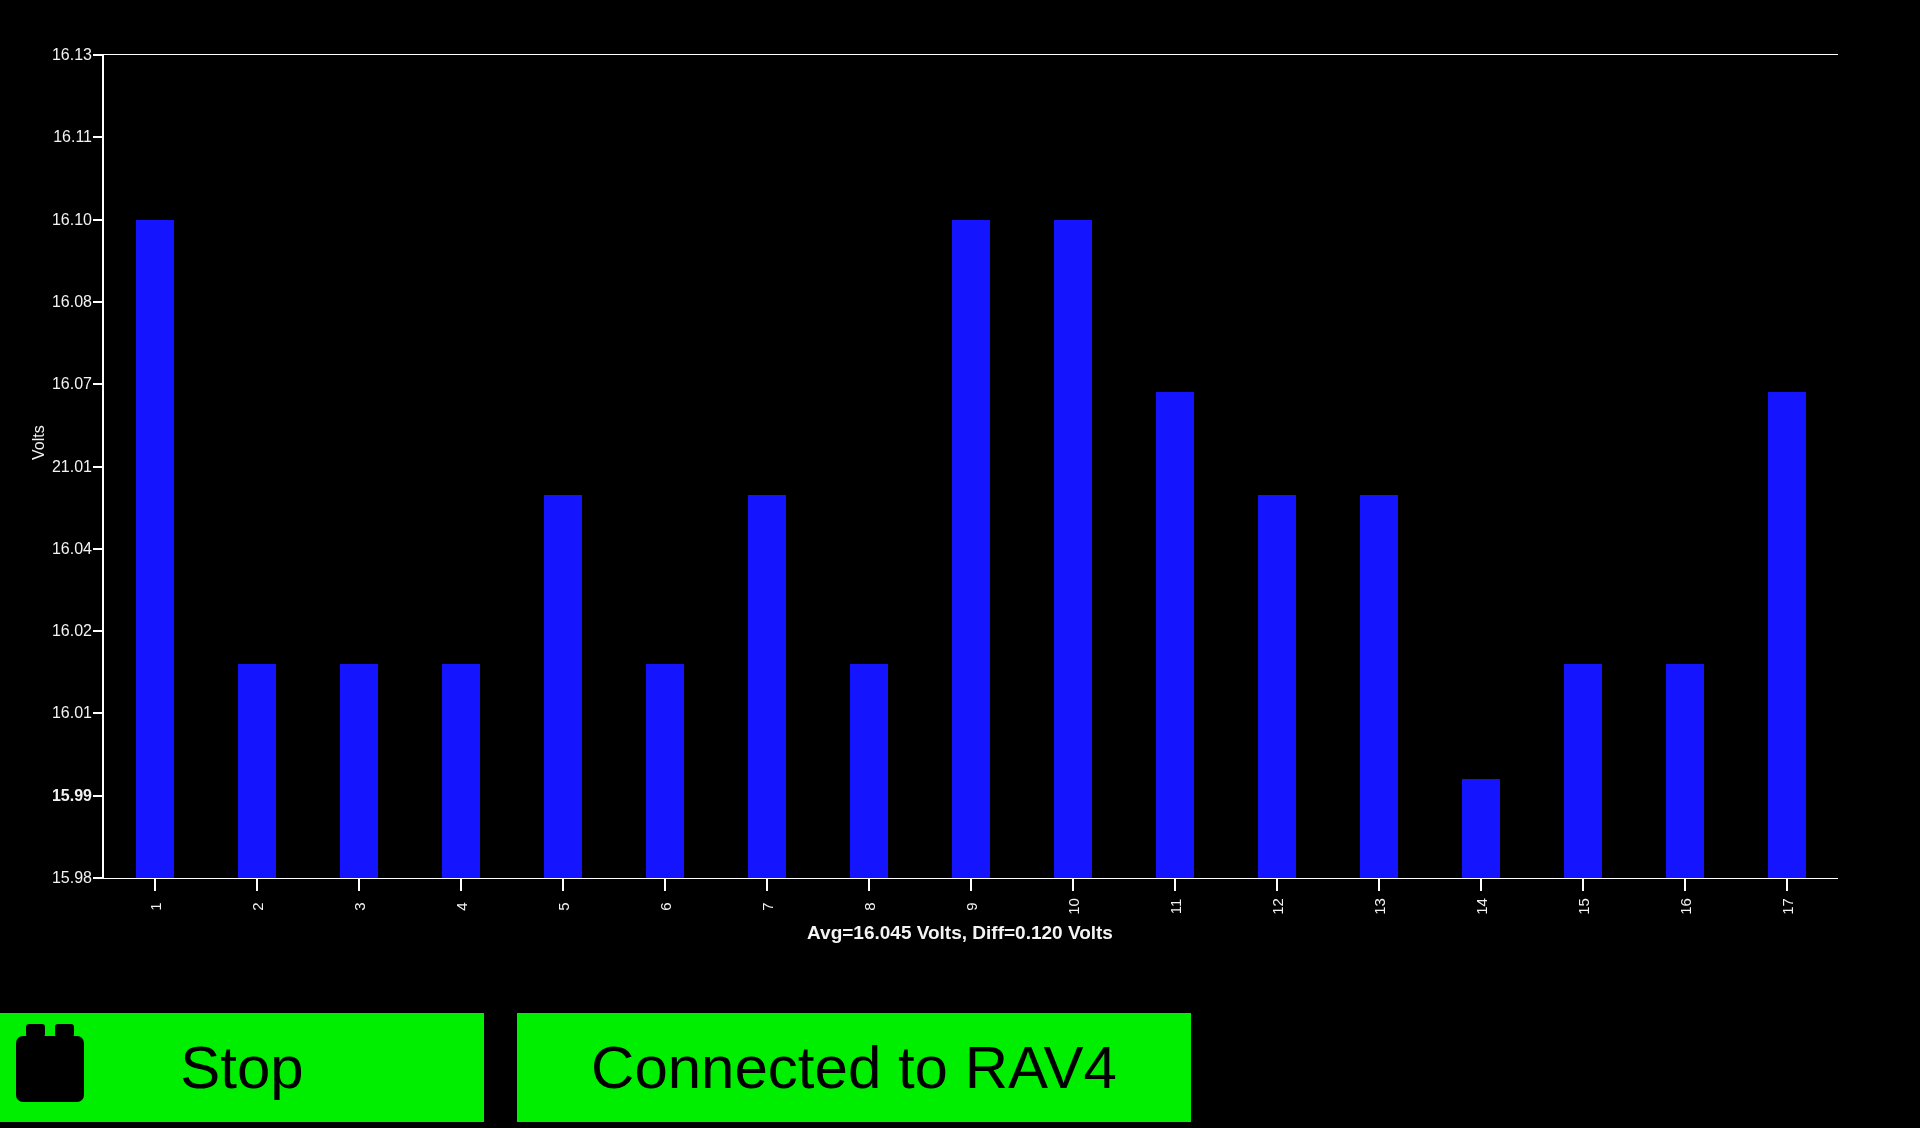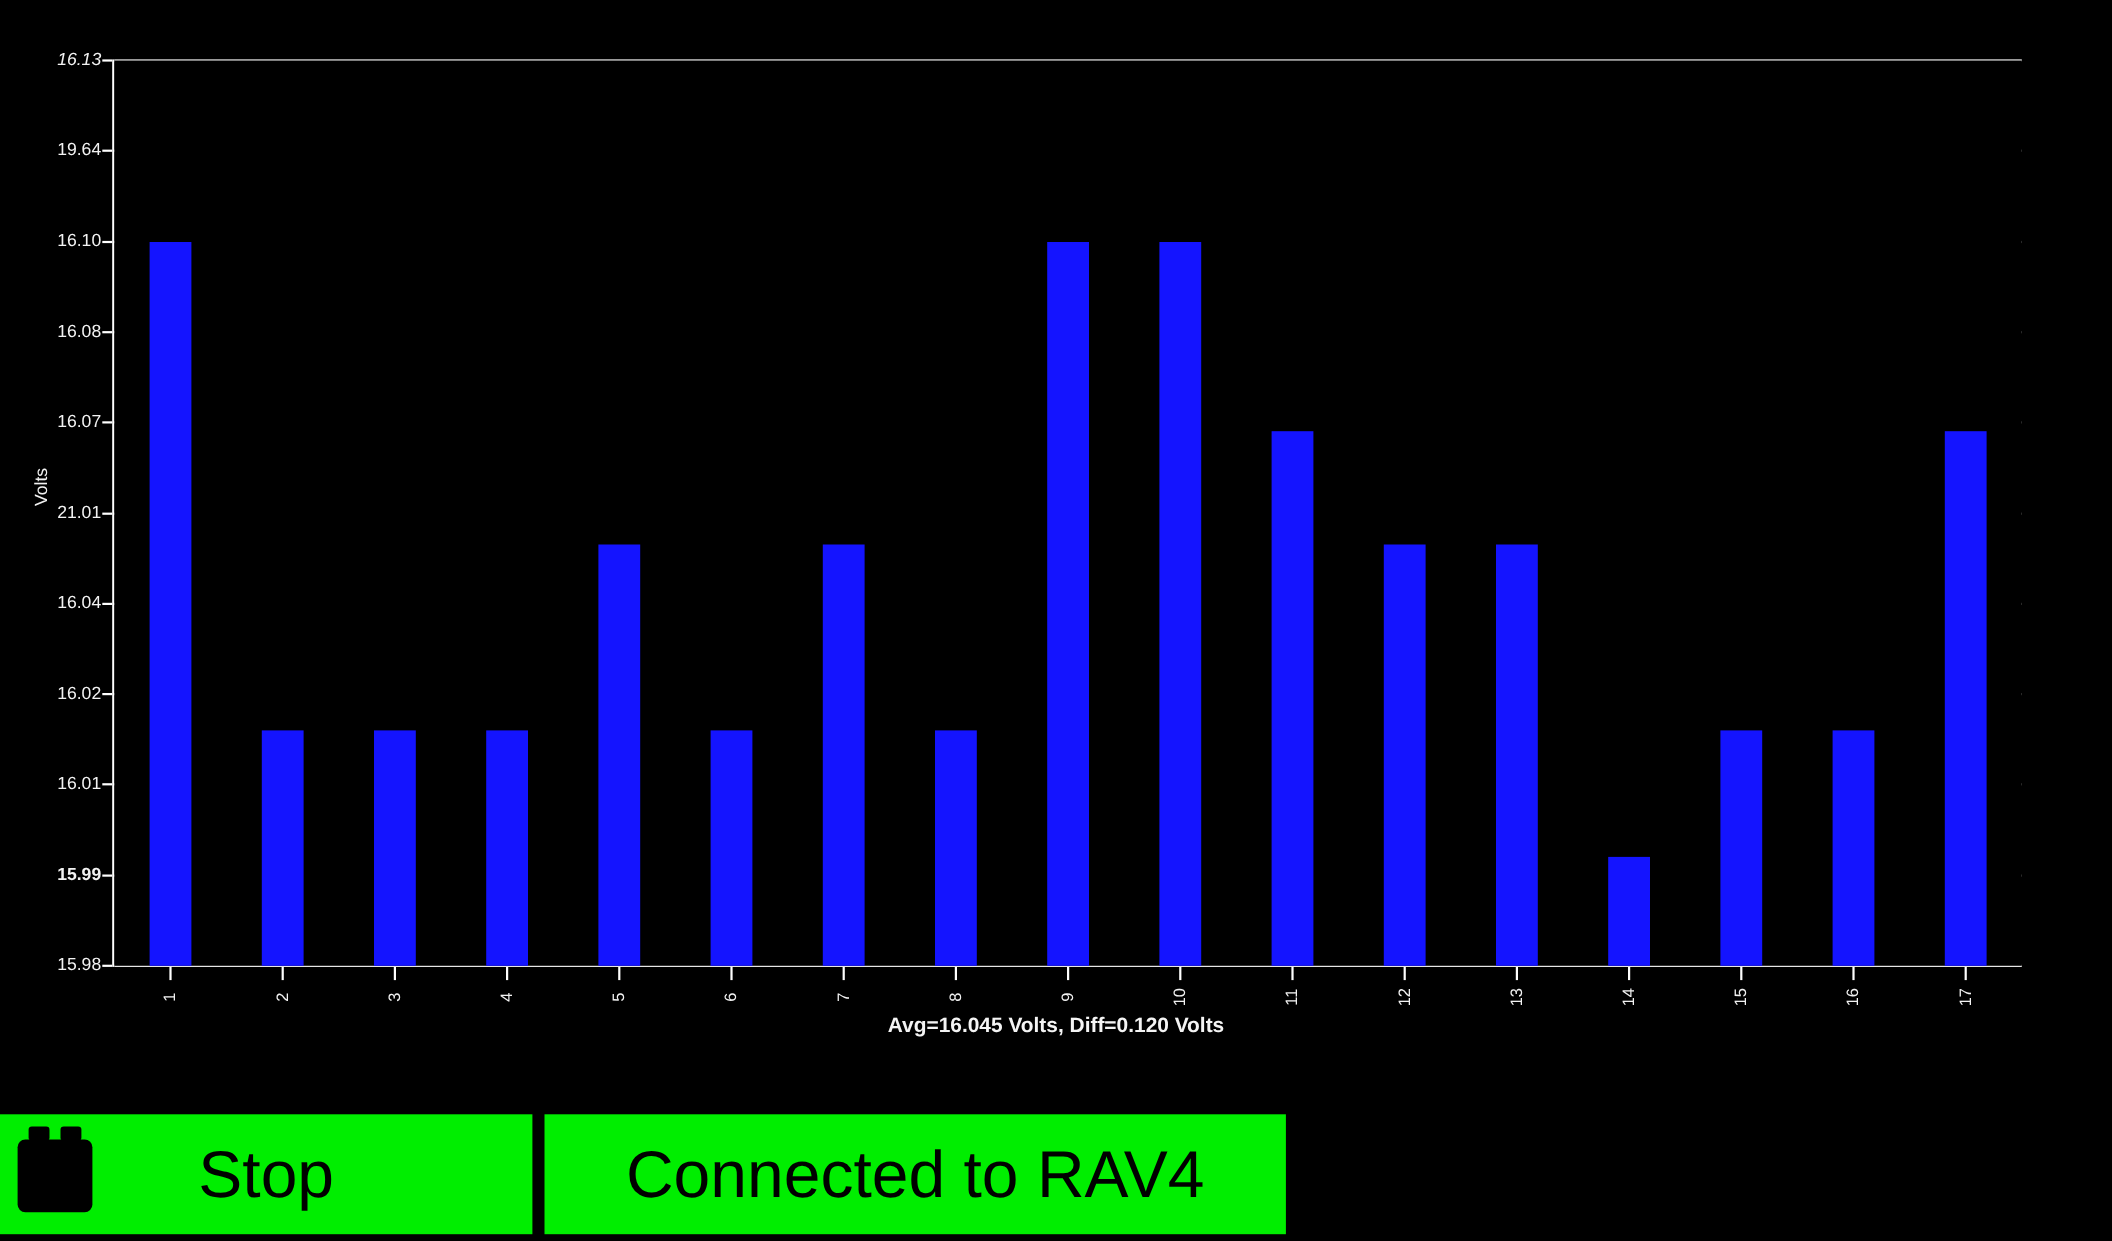--- a/index.html
+++ b/index.html
@@ -93,21 +93,21 @@
   }
 
   
   #toolbar {
     position: absolute;
     left: 0; top: 1013px;
     width: 1556px; height: 115px;
     background: #000000;
     display: flex;
     align-items: stretch;
-    gap: 11px;
+    gap: 33px;
     padding: 0 0 6px 0;
   }
   .tb-btn {
     background: #00ee00;
     display: flex;
     align-items: center;
     justify-content: center;
     position: relative;
     color: #000000;
     font-size: 60px;
@@ -142,23 +142,23 @@
         <div class="gridline" style="top: 383.2px; left: 104px; width: 1734px;"></div>
         <div class="gridline" style="top: 465.5px; left: 104px; width: 1734px;"></div>
         <div class="gridline" style="top: 547.8px; left: 104px; width: 1734px;"></div>
         <div class="gridline" style="top: 630.1px; left: 104px; width: 1734px;"></div>
         <div class="gridline" style="top: 712.4px; left: 104px; width: 1734px;"></div>
         <div class="gridline" style="top: 794.7px; left: 104px; width: 1734px;"></div>
         <div class="gridline" style="top: 877px; left: 104px; width: 1734px;"></div>
       </div>
     <div id="yticks-layer">
         <div class="tick-mark" style="top: 54px;"></div>
-        <div class="ytick-label" style="top: 47px; font-style: italic;">16.13</div>
+        <div class="ytick-label" style="top: 47px;">16.13</div>
         <div class="tick-mark" style="top: 136.3px;"></div>
-        <div class="ytick-label" style="top: 129.3px;">19.64</div>
+        <div class="ytick-label" style="top: 129.3px;">16.11</div>
         <div class="tick-mark" style="top: 218.6px;"></div>
         <div class="ytick-label" style="top: 211.6px;">16.10</div>
         <div class="tick-mark" style="top: 300.9px;"></div>
         <div class="ytick-label" style="top: 293.9px;">16.08</div>
         <div class="tick-mark" style="top: 383.2px;"></div>
         <div class="ytick-label" style="top: 376.2px;">16.07</div>
         <div class="tick-mark" style="top: 465.5px;"></div>
         <div class="ytick-label" style="top: 458.5px;">21.01</div>
         <div class="tick-mark" style="top: 547.8px;"></div>
         <div class="ytick-label" style="top: 540.8px;">16.04</div>

